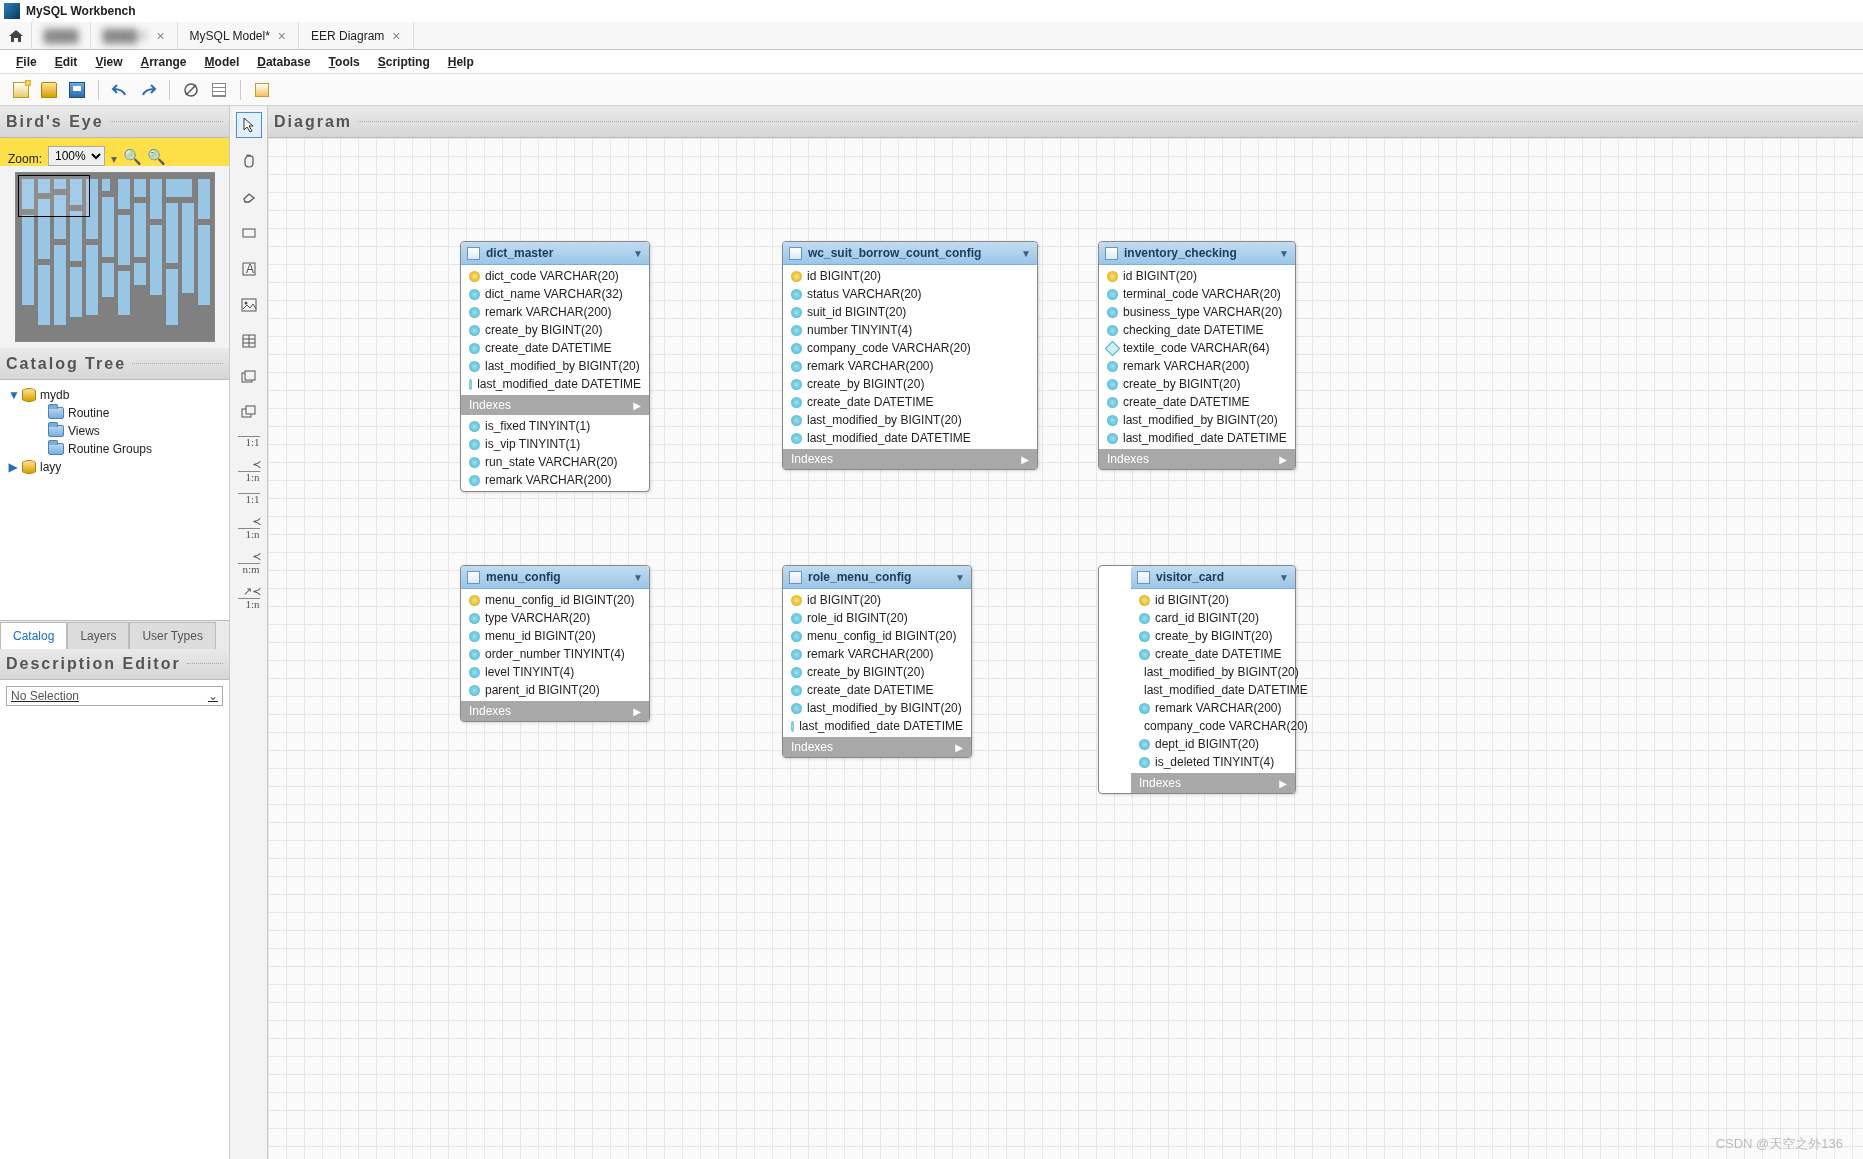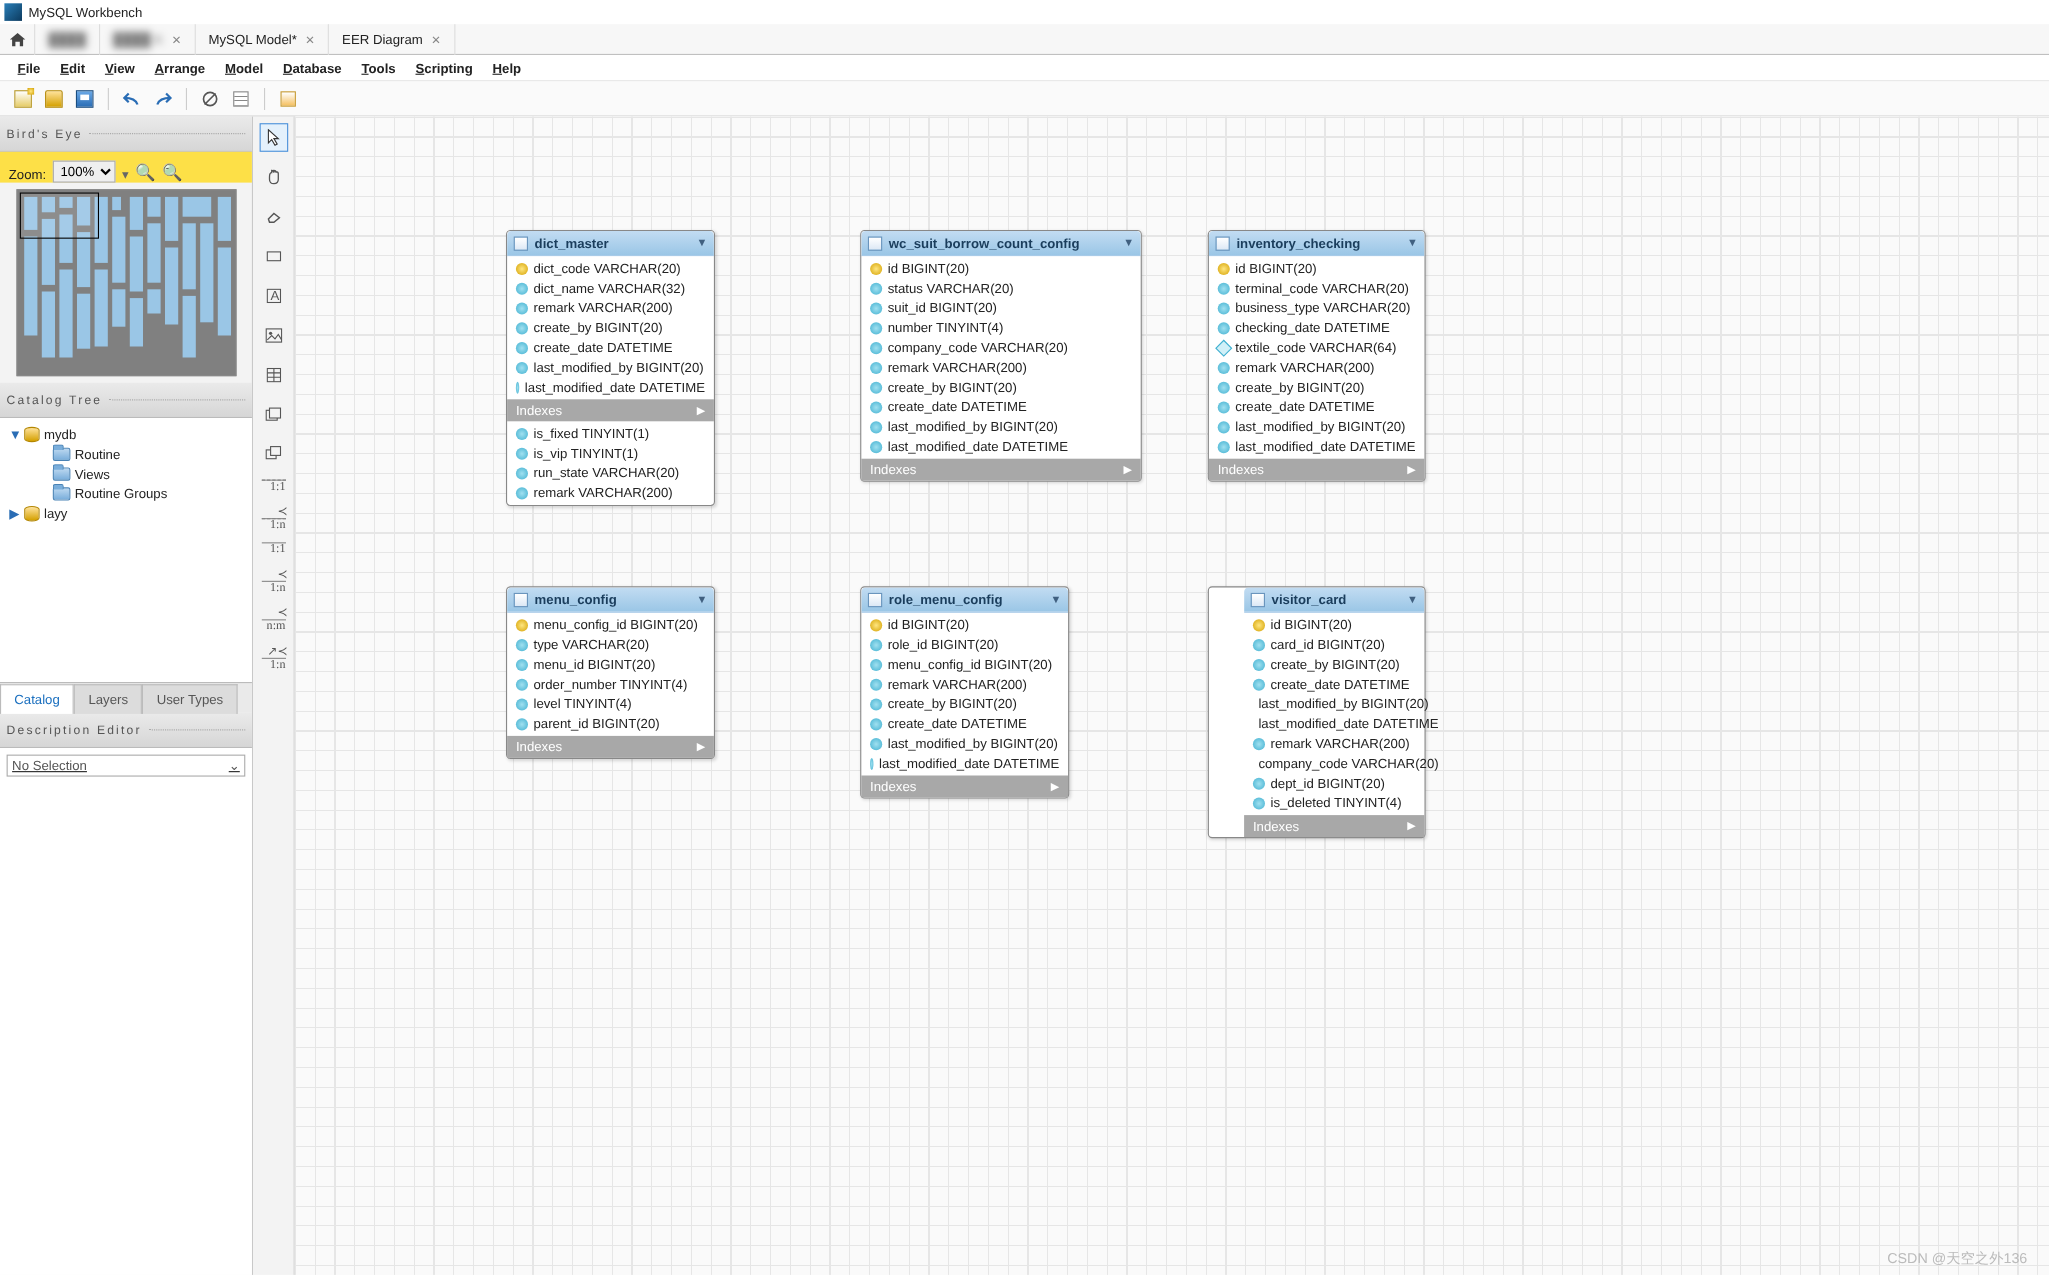--- a/index.html
+++ b/index.html
@@ -1,19 +1,19 @@
 <!DOCTYPE html>
 <html><head>
 <meta charset="utf-8">
 <style>
   * { box-sizing: border-box; margin: 0; padding: 0; font-family: Tahoma, Arial, sans-serif; font-size: 12px; }
   body { background: #fff; width: 1863px; height: 1159px; overflow: hidden; color: #222; }
 
   
-  .title-bar { height: 22px; display: flex; align-items: center; padding-left: 4px; background: #fff; }
+  .title-bar { height: 22px; display: flex; align-items: center; padding-left: 4px; background: #fff; font-weight: bold; }
   .title-icon { width: 16px; height: 16px; background: linear-gradient(135deg,#2a7fb8,#0c3a5e); margin-right: 6px; }
 
   
   .doc-tabs { height: 28px; display: flex; align-items: center; border-bottom: 1px solid #c0c0c0; background: #f7f7f7; }
   .home-tab { width: 32px; height: 28px; display:flex; align-items:center; justify-content:center; border-right:1px solid #ddd; }
   .doc-tab { height:28px; display:flex; align-items:center; padding:0 12px; border-right:1px solid #ddd; position:relative; }
   .doc-tab .close { margin-left:8px; color:#888; font-size:14px; line-height:1;}
   .blurred { color:transparent; text-shadow:0 0 6px rgba(0,0,0,0.5); filter:blur(2px); }
 
   
@@ -31,21 +31,21 @@
   .ico-save { background:linear-gradient(#6aa8e6,#2a6db5); border:1px solid #1a4d80; position:relative;}
   .ico-save::after{content:"";position:absolute;left:3px;top:3px;width:8px;height:5px;background:#fff;}
   .ico-grid { width:14px;height:14px;border:1px solid #888;background:repeating-linear-gradient(#fff,#fff 3px,#888 3px,#888 4px);}
   .ico-script{ width:14px;height:14px;background:linear-gradient(#fff,#f5c060);border:1px solid #c79a30;}
 
   
   .workspace { display:flex; height: calc(1159px - 22px - 28px - 24px - 32px); }
 
   
   .left-panel { width:230px; border-right:1px solid #c8c8c8; background:#f3f3f3; display:flex; flex-direction:column; }
-  .panel-header { height:32px; background:linear-gradient(#eaeaea,#d6d6d6); border-bottom:1px solid #bbb; padding:0 6px; font-size:11px; color:#555; display:flex; align-items:center; letter-spacing:2px;}
+  .panel-header { height:32px; background:linear-gradient(#eaeaea,#d6d6d6); border-bottom:1px solid #bbb; padding:0 6px; font-size:16px; color:#555; display:flex; align-items:center; letter-spacing:2px;font-weight:bold;}
   .panel-header::after{content:""; flex:1; border-bottom:1px dotted #aaa; margin-left:6px;}
   .zoom-row { height:28px; display:flex; align-items:flex-end; gap:6px; padding:0 8px; background:#fde047;}
   .zoom-row select{ font-size:12px; border:1px solid #aaa; padding:1px 2px;}
   .zoom-ico{ font-size:15px; color:#444; }
   .birdseye { width:200px; height:170px; margin:6px auto; background:#808080; position:relative; border:1px solid #888;}
   .birdseye .slice{ position:absolute; background:#9ac6e6;}
   .birdseye .viewport{ position:absolute; left:2px; top:2px; width:72px; height:42px; border:1px solid #000; background:rgba(255,255,255,0.1);}
   .catalog { flex:0 0 auto; background:#fff; padding:6px 4px 40px 4px; min-height:240px;}
   .tree-row{ display:flex; align-items:center; gap:4px; padding:2px 0 2px 4px;}
   .tree-indent2{ padding-left:44px;}
@@ -342,20 +342,21 @@
         <div class="rel-label">n:m</div>
       </div>
     <div class="rel-group">
         <div class="rel-top">↗≺</div>
         <div class="rel-line"></div>
         <div class="rel-label">1:n</div>
       </div>
   </div>
 
   <div class="diagram-area">
+    <div class="panel-header" style="background:linear-gradient(#eaeaea,#d6d6d6);">Diagram</div>
     <div class="canvas" id="canvas">
       <div class="watermark">CSDN @天空之外136</div>
     <div class="entity" style="left: 192px; top: 103px; width: 190px;">
           <div class="entity-header">
             <span class="table-ico"></span>
             <span>dict_master</span>
             <span class="toggle">▼</span>
           </div>
           <div class="col-list">
             <div class="col-row">

